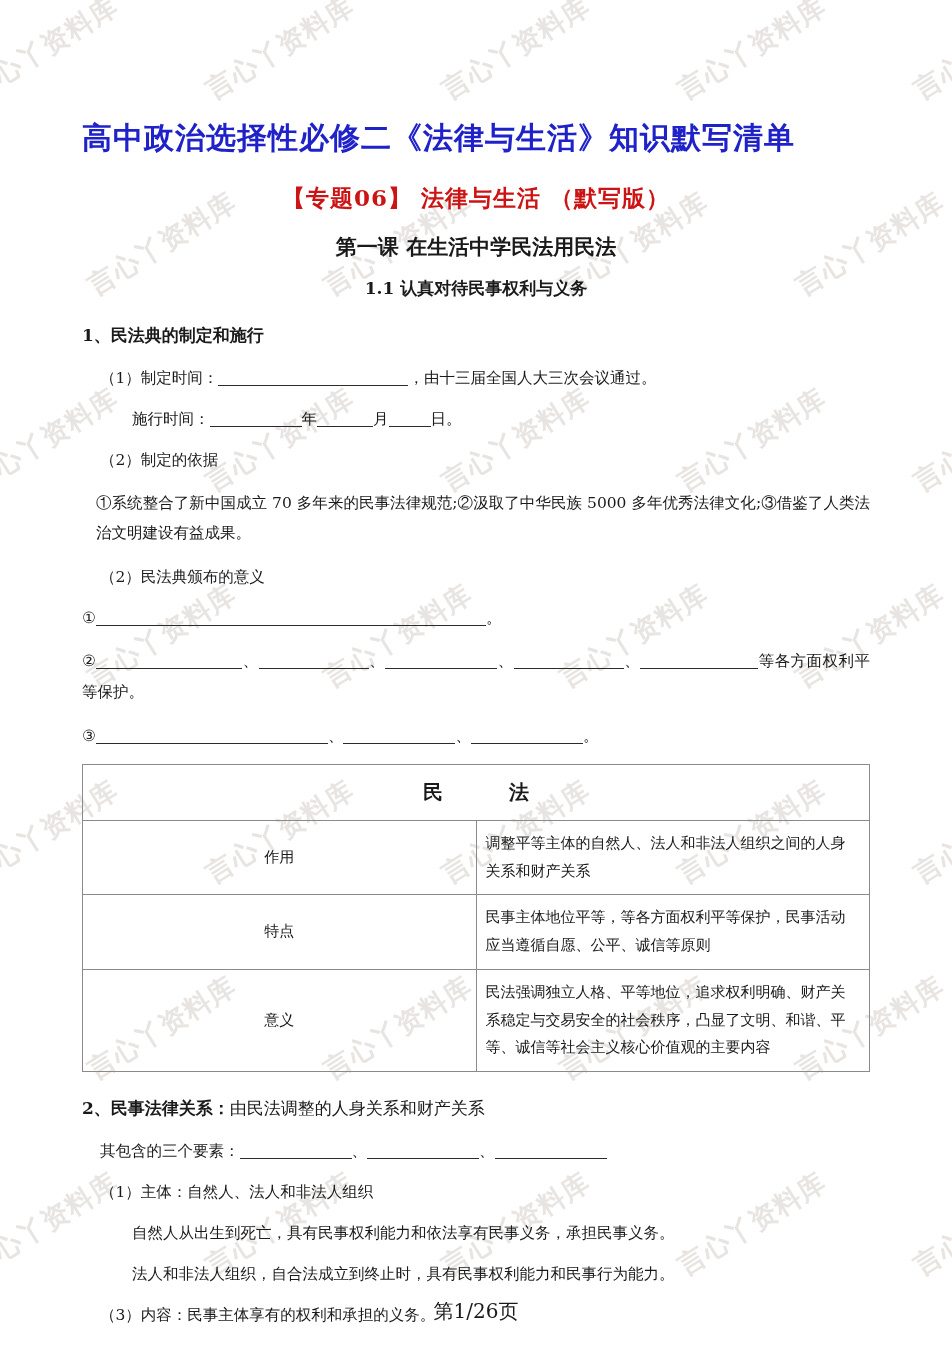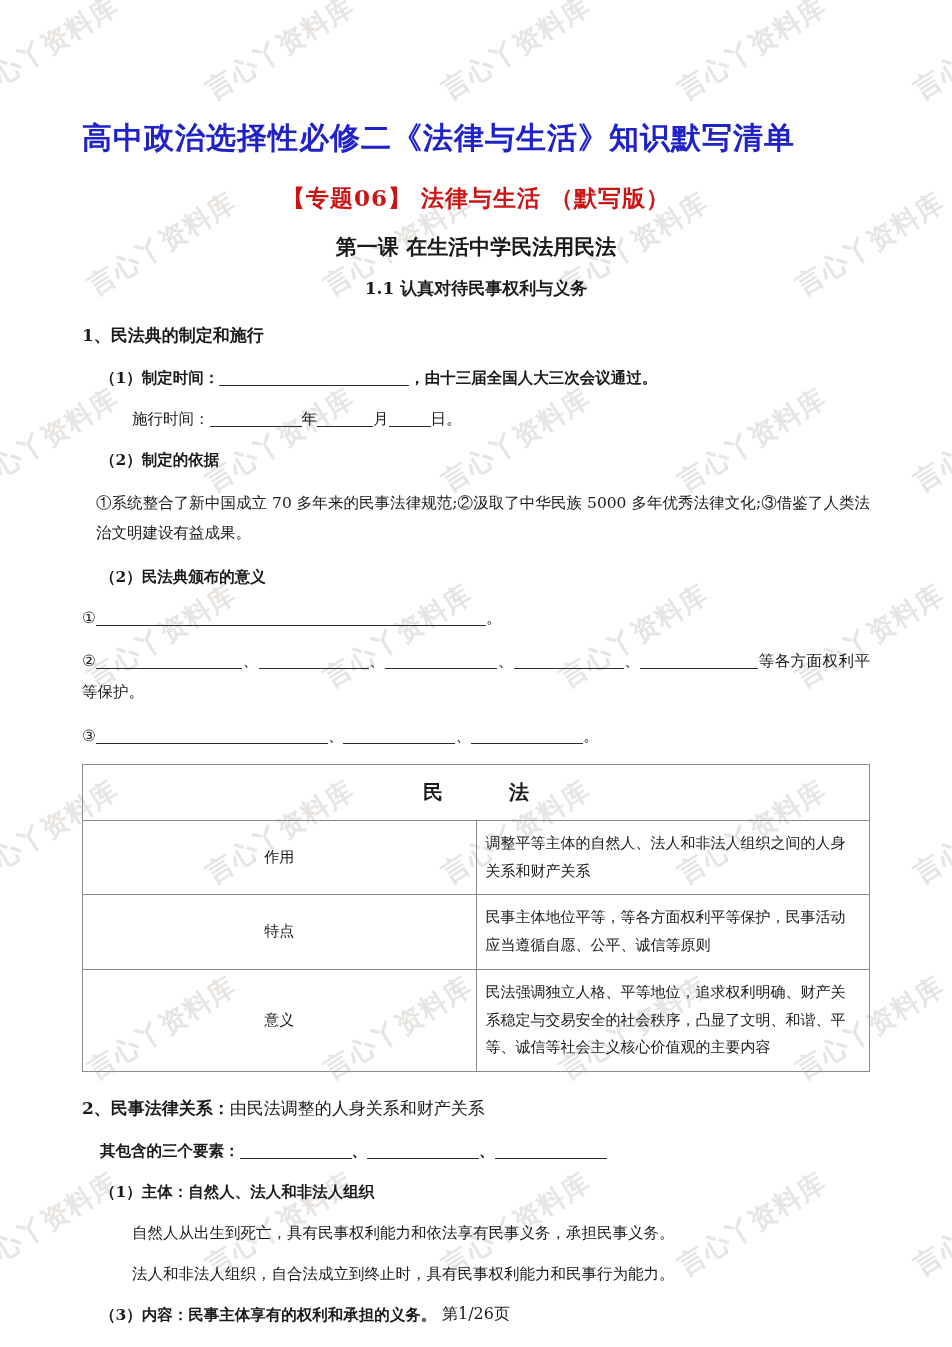--- a/index.html
+++ b/index.html
@@ -95,21 +95,21 @@
   p.body-line {
     font-size: 15.5px;
     margin: 17px 0 0 0;
     line-height: 1.55;
   }
   p.body-line.flow {
     margin-top: 16px;
     line-height: 1.95;
     text-align: justify;
   }
-  .ind1 { padding-left: 18px; font-weight: bold; }
+  .ind1 { padding-left: 18px; }
   .ind2 { padding-left: 50px; }
   .ind3 { padding-left: 14px; }
 
   
   .blank {
     display: inline-block;
     border-bottom: 1.6px solid #2b2b2b;
     vertical-align: -3px;
     height: 15px;
   }
@@ -142,21 +142,21 @@
     white-space: nowrap;
   }
 
   
   .page-footer {
     position: absolute;
     left: 0;
     right: 0;
     bottom: 22px;
     text-align: center;
-    font-size: 16px;
+    font-size: 20px;
     color: #1a1a1a;
     z-index: 2;
   }
 </style>
 </head>
 <body>
 
 <div id="page">
 
   <div id="watermark-layer">

